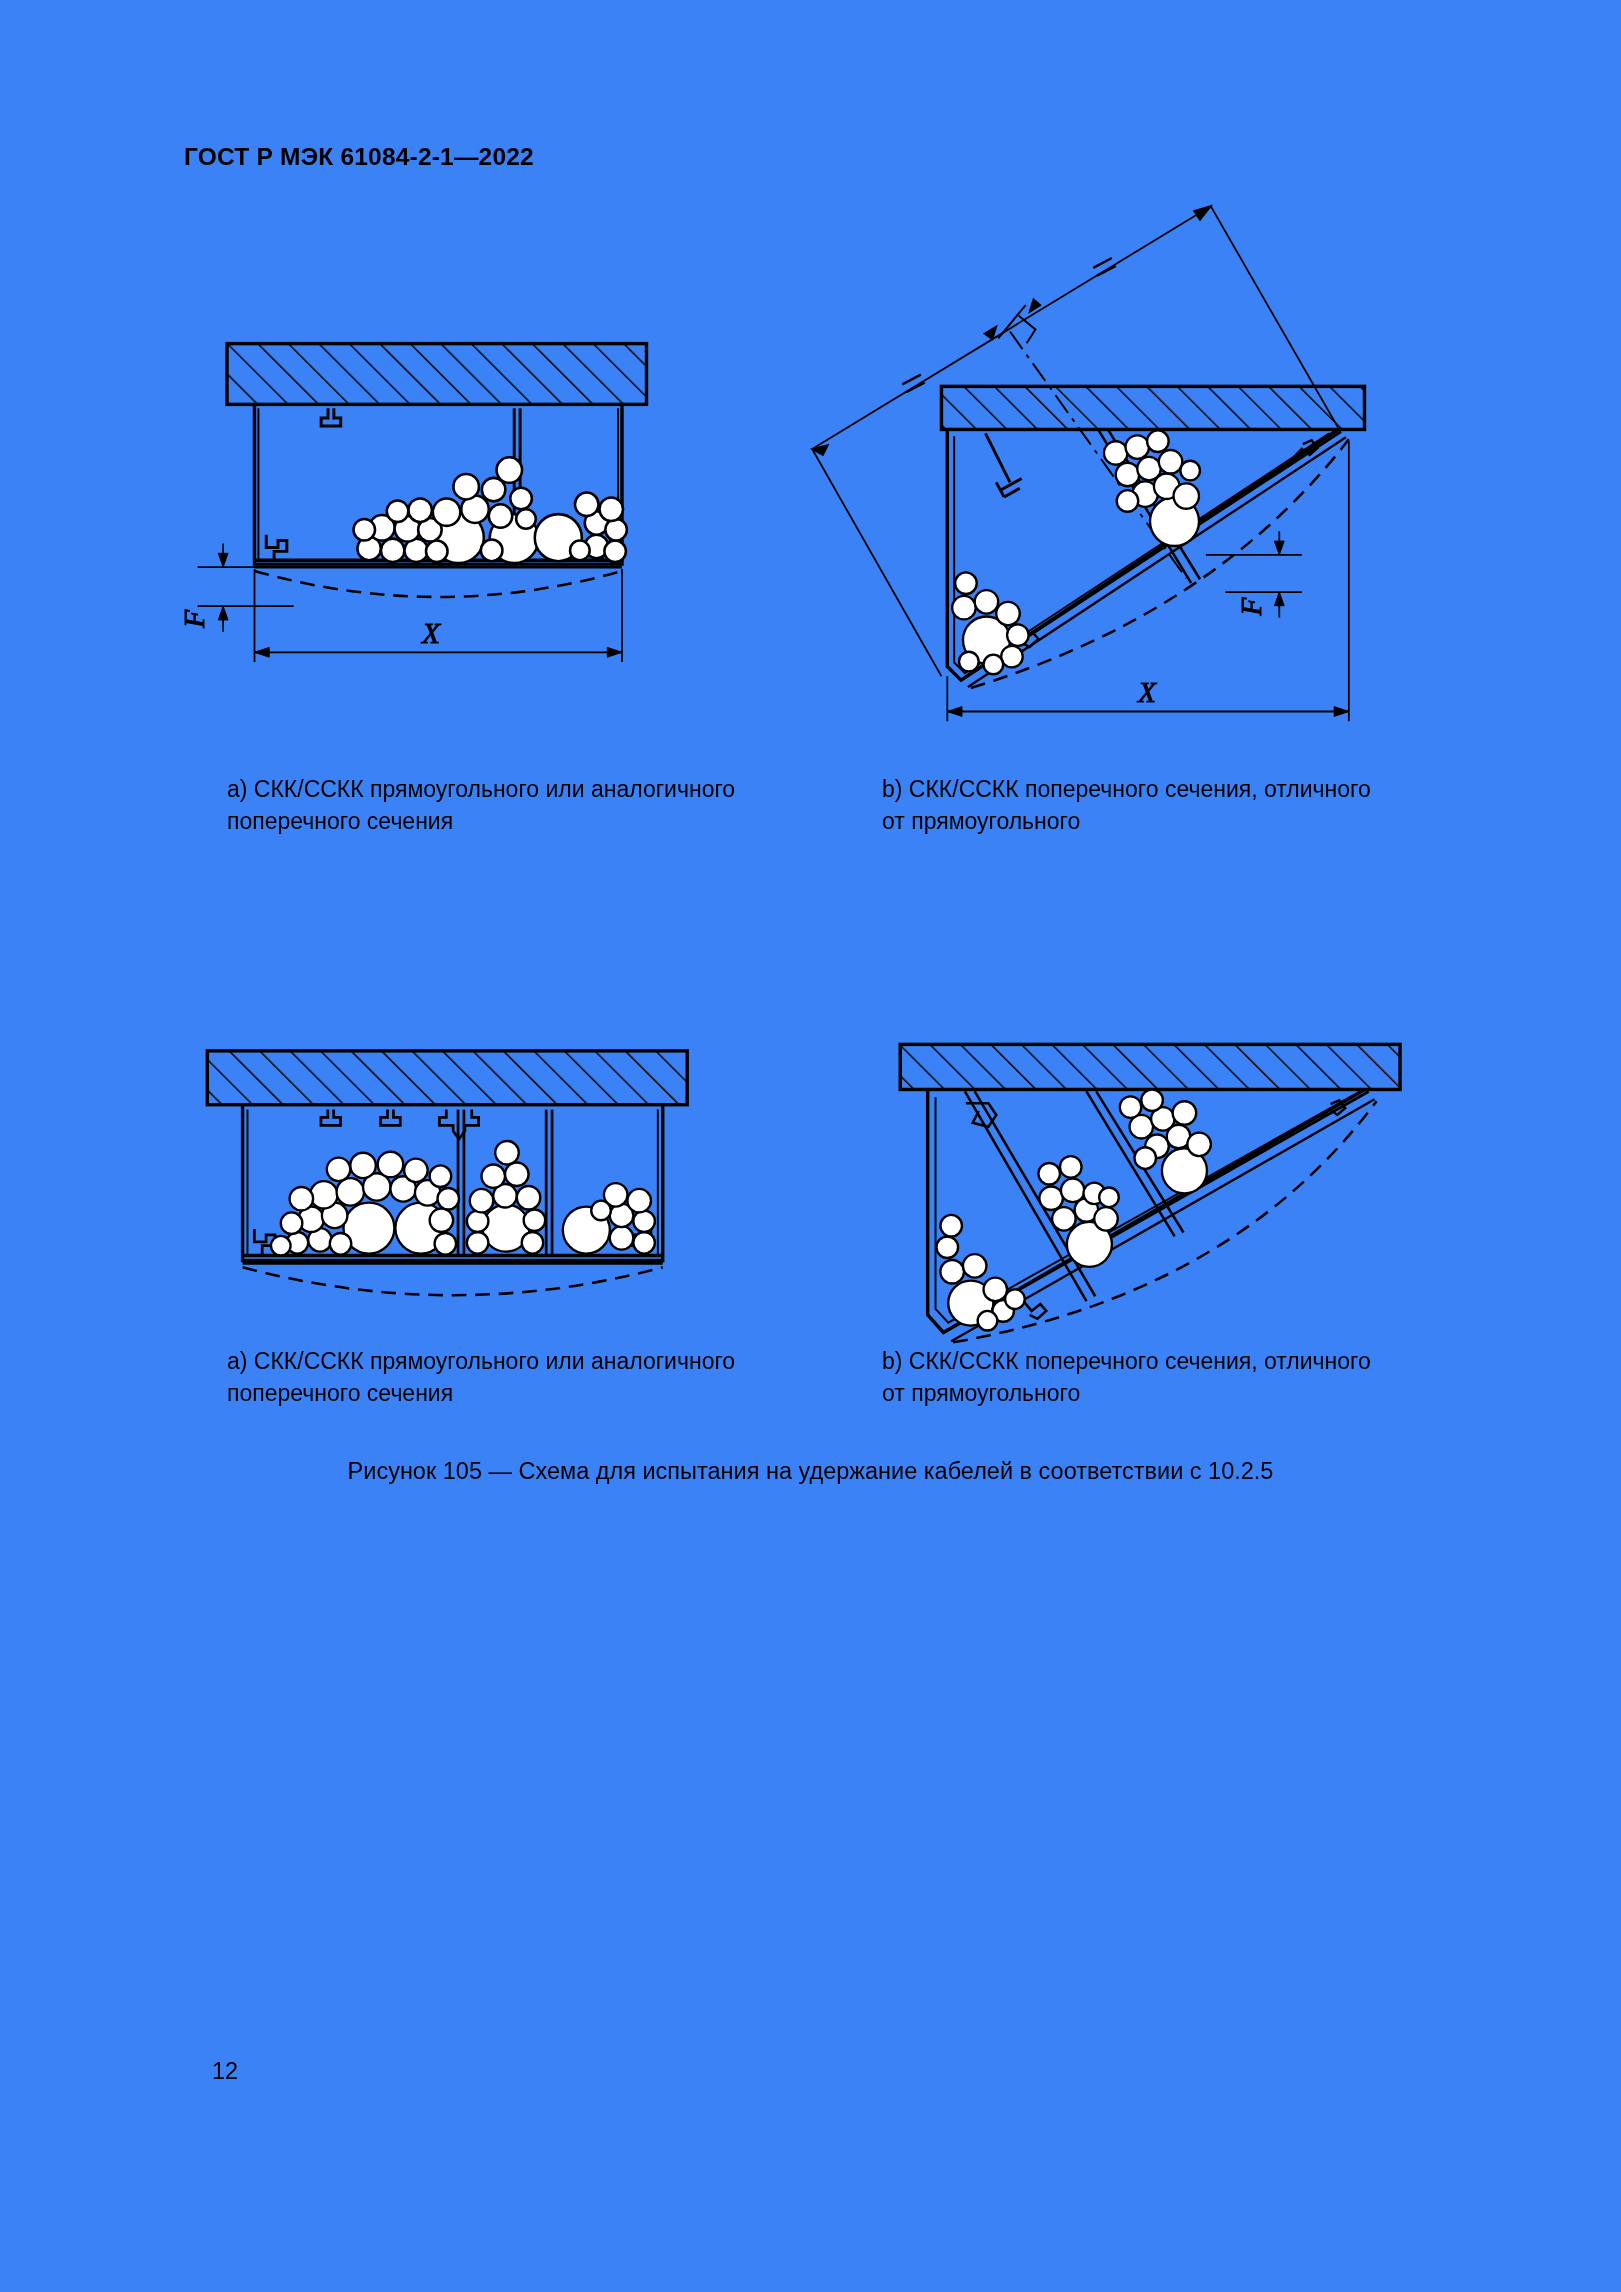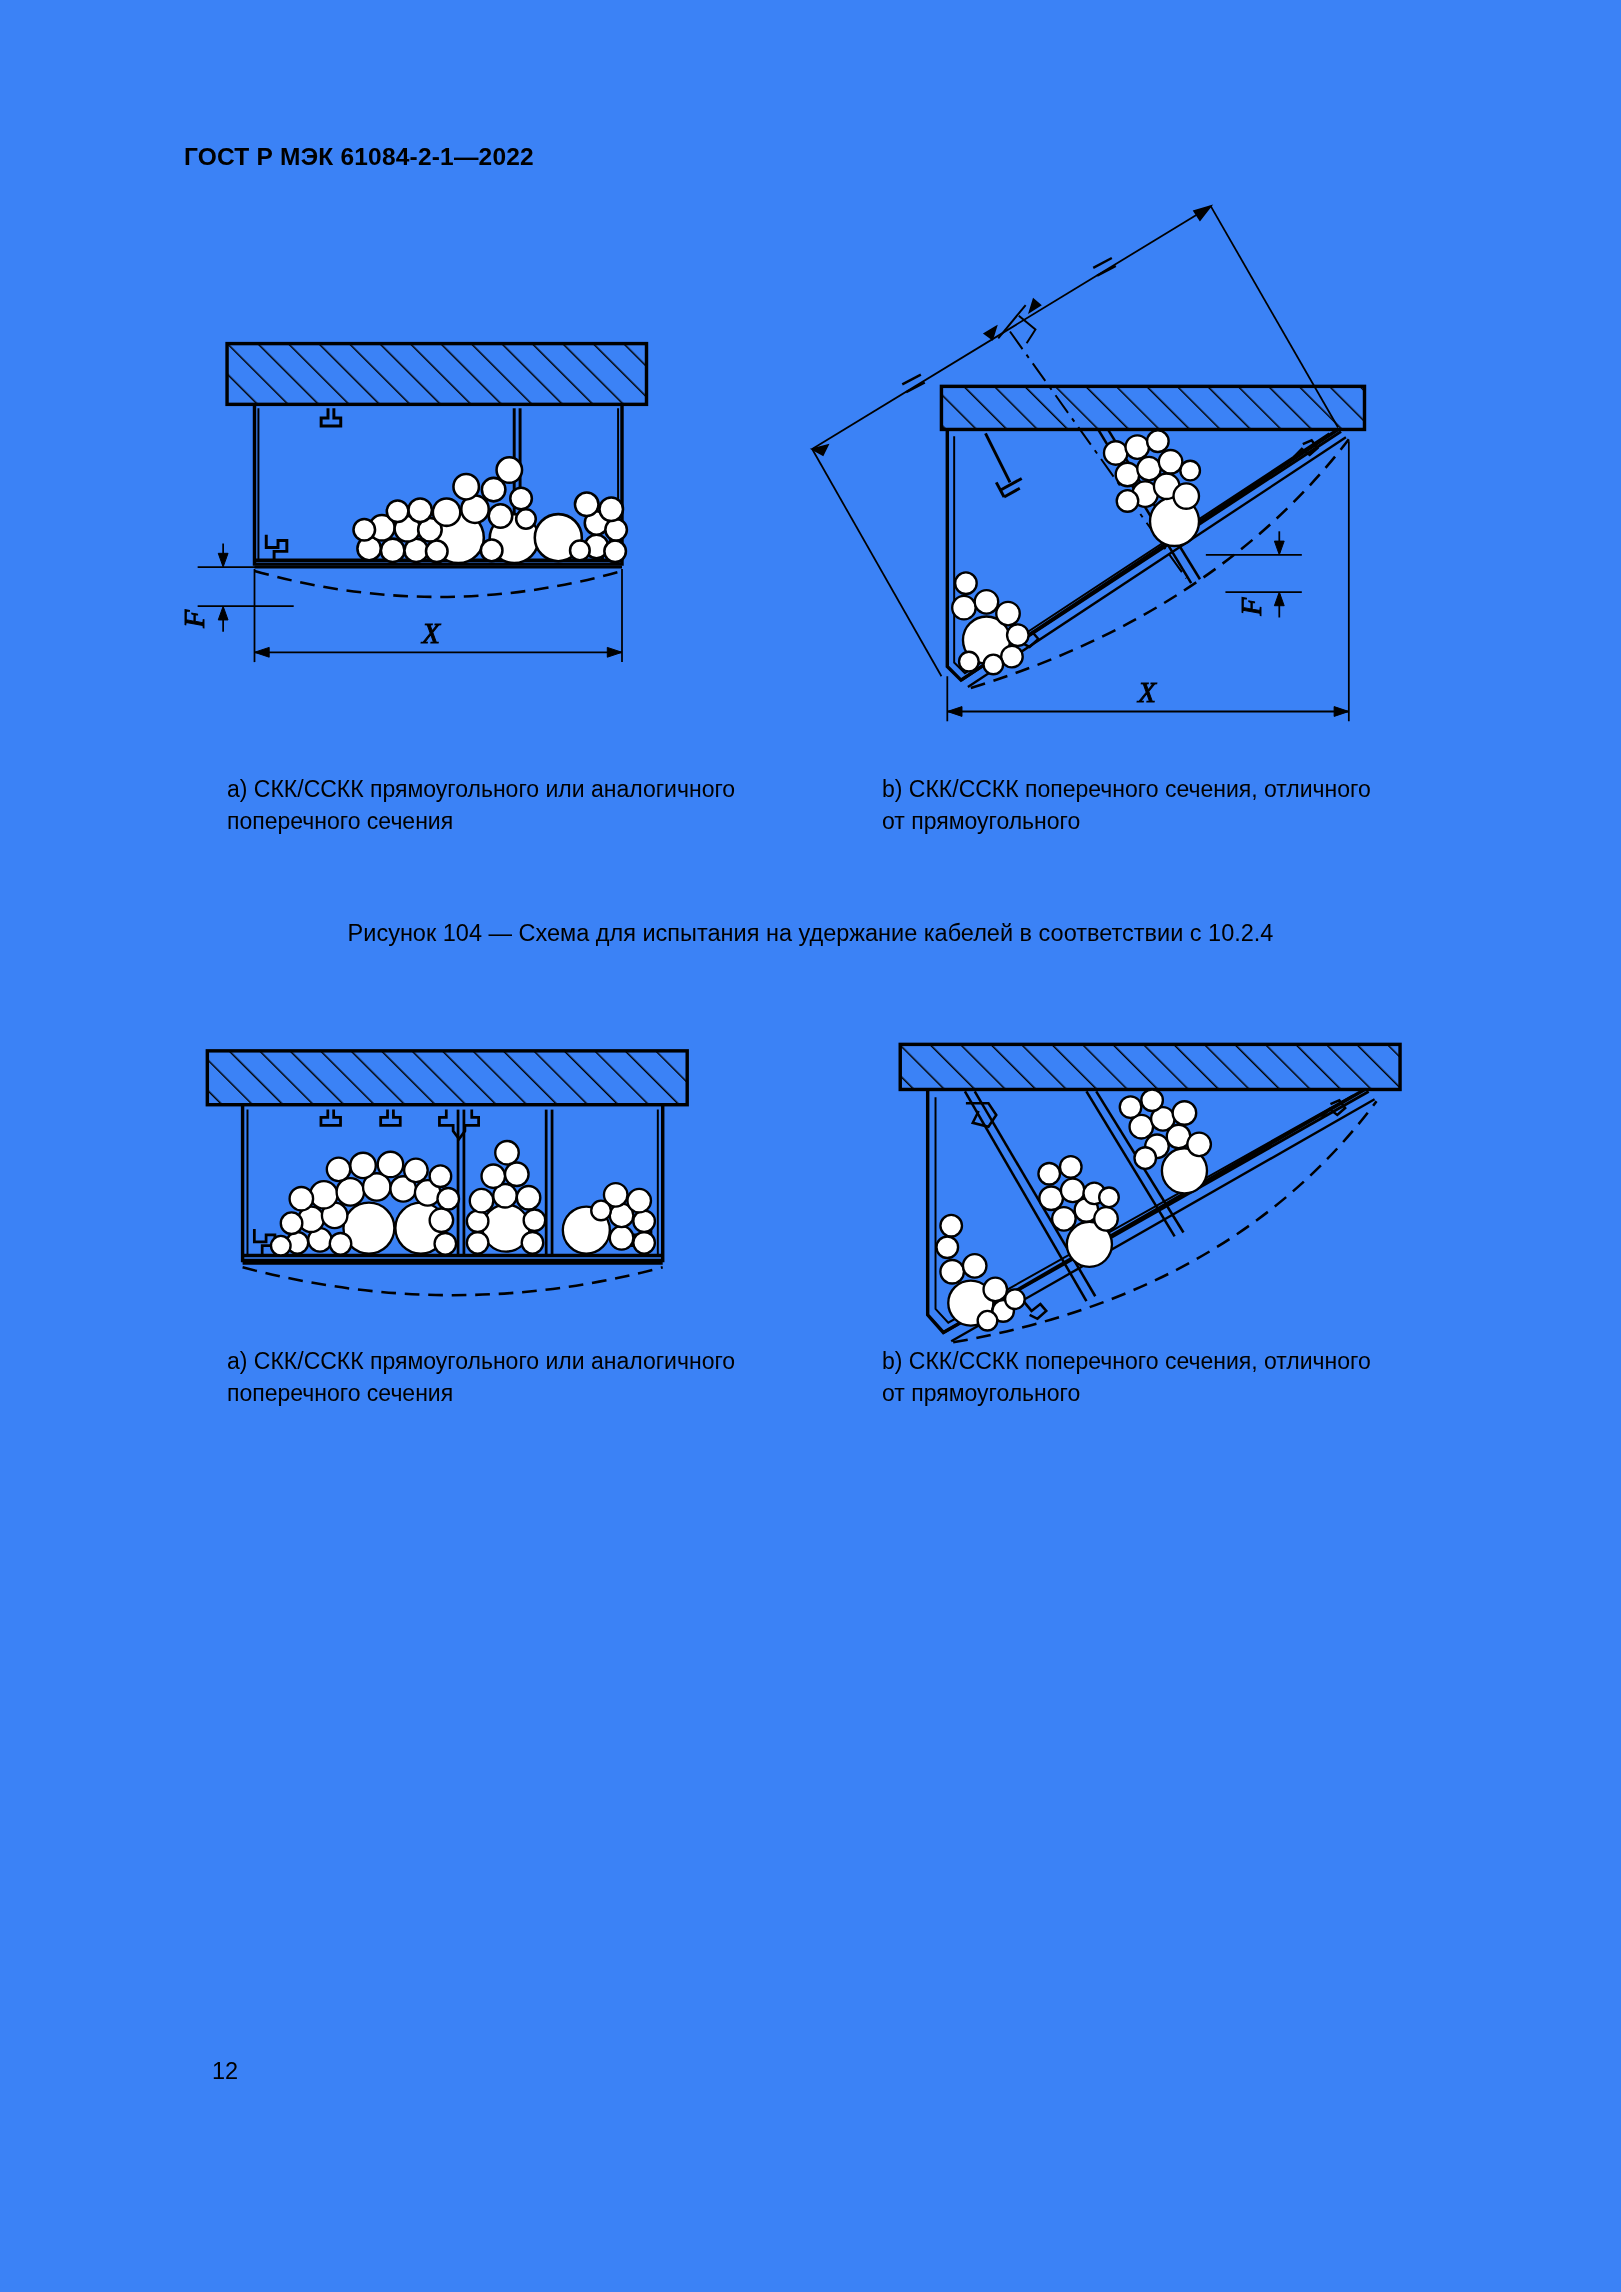--- a/index.html
+++ b/index.html
@@ -304,21 +304,20 @@
         <span>поперечного сечения</span>
       </div>
       <div class="caption caption-b">
         <span>b)</span>
         <span>СКК/ССКК поперечного сечения, отличного</span><br>
         <span>от прямоугольного</span>
       </div>
     </div>
 
 
-    <div class="figure-title" style="top:753px;">Рисунок 104 — Схема для испытания на удержание кабелей в соответствии с 10.2.4</div>
   </div>
 
   <div class="figure-block" id="figure-105">
 
     <svg class="diagram-svg" style="left:176px; top:0px;" width="568" height="314" viewBox="0 0 580 320">
       <defs>
         <pattern id="hatch105a" width="22" height="22" patternUnits="userSpaceOnUse" patternTransform="rotate(-45)">
           <line x1="0" y1="0" x2="0" y2="22" stroke="#000" stroke-width="3"></line>
         </pattern>
       </defs>
@@ -502,18 +501,19 @@
         <span>СКК/ССКК прямоугольного или аналогичного</span><br>
         <span>поперечного сечения</span>
       </div>
       <div class="caption caption-b">
         <span>b)</span>
         <span>СКК/ССКК поперечного сечения, отличного</span><br>
         <span>от прямоугольного</span>
       </div>
     </div>
 
+    <div class="figure-title" style="top:429px;">Рисунок 105 — Схема для испытания на удержание кабелей в соответствии с 10.2.5</div>
   </div>
 
   <div class="page-number">12</div>
 
 </div>
 
 
 </body></html>

